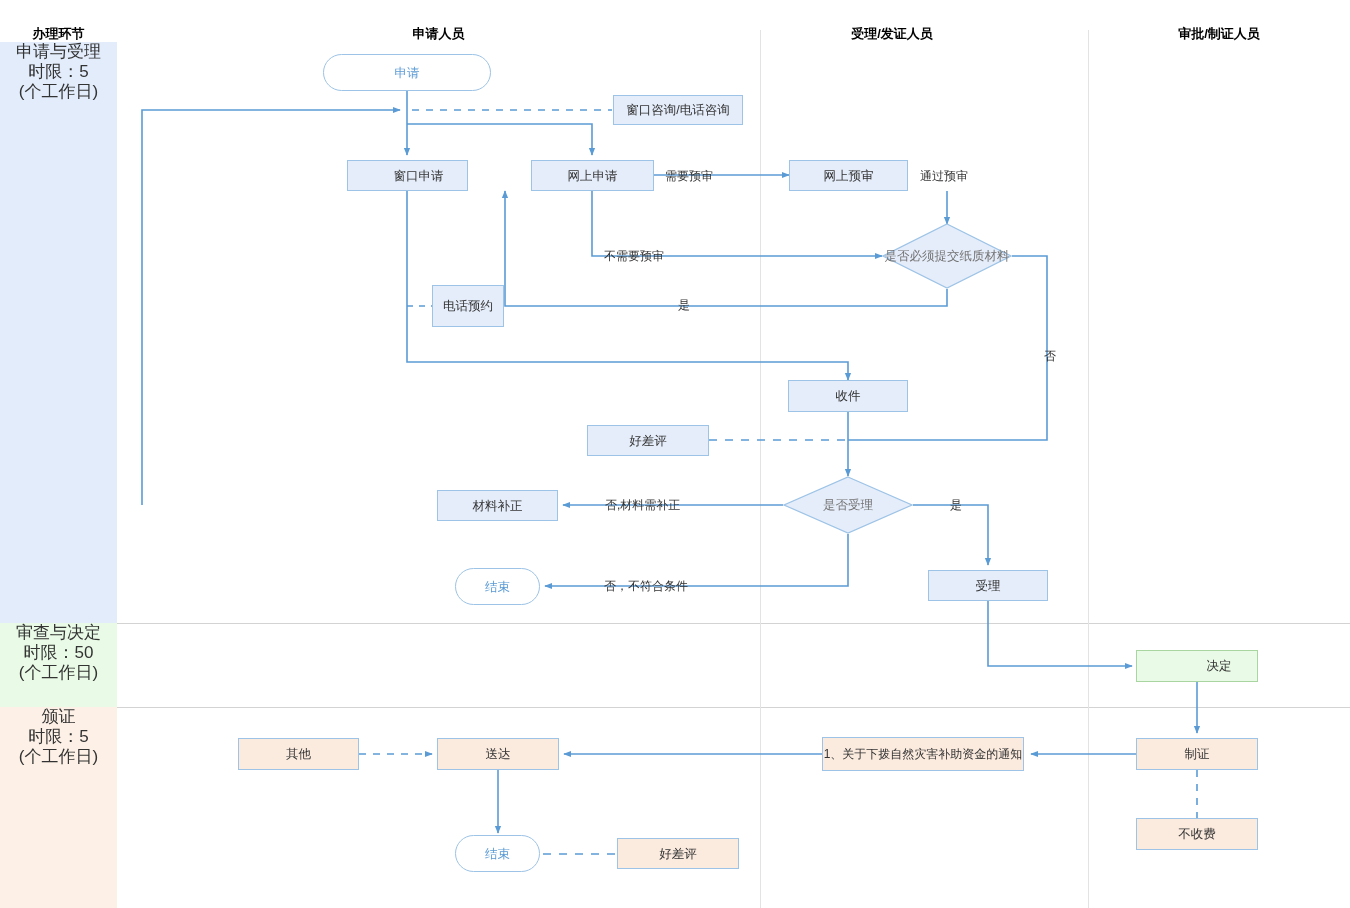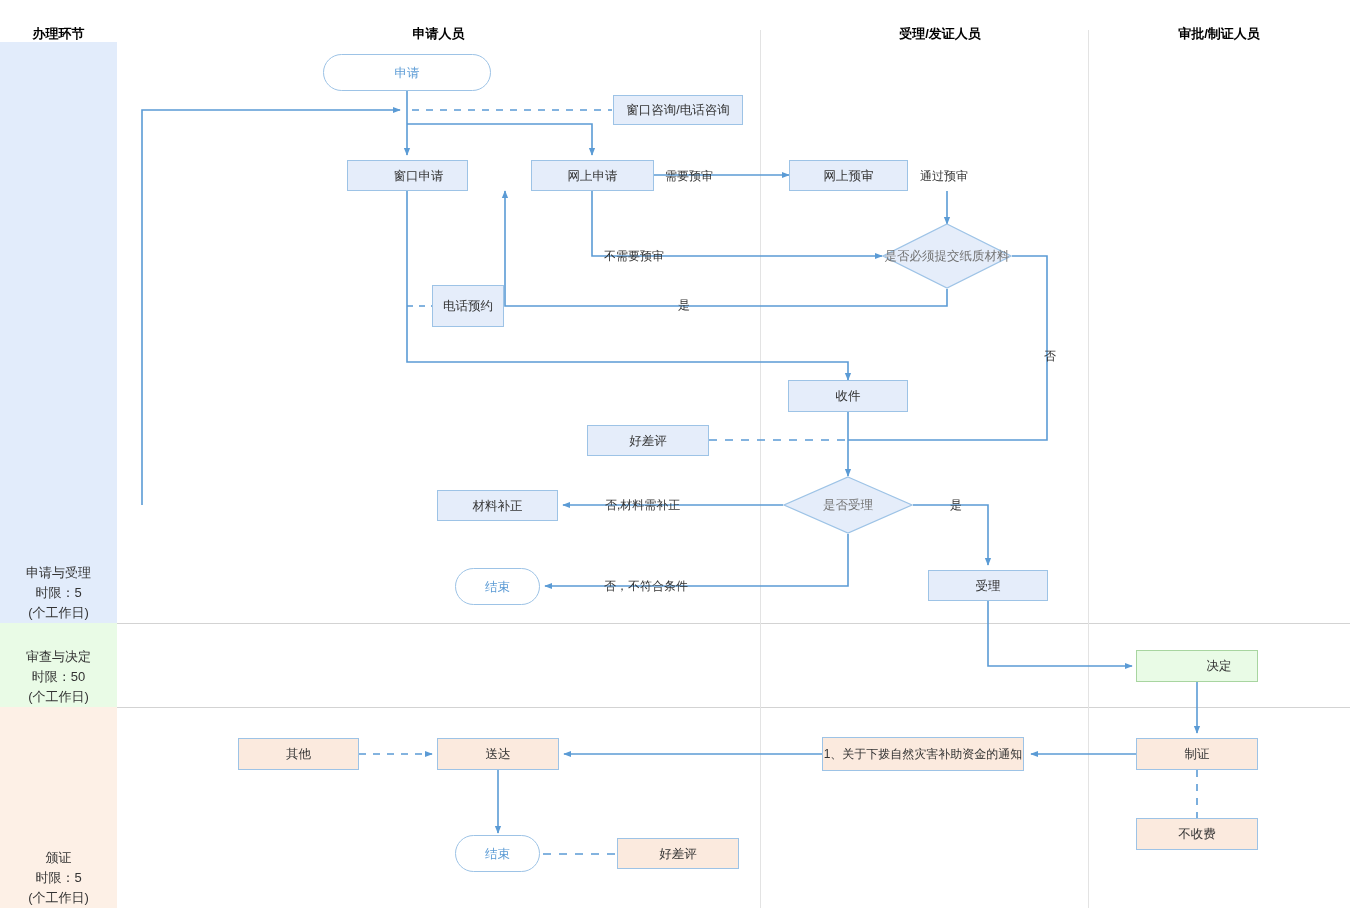--- a/index.html
+++ b/index.html
@@ -10,22 +10,22 @@
   
   .title{position:absolute;left:0;top:4px;width:1350px;text-align:center;
          font-size:13.5px;font-weight:bold;color:#000;letter-spacing:.2px;}
 
   
   .colhead{position:absolute;top:25px;font-size:13px;font-weight:bold;color:#000;
            text-align:center;}
 
   
   .lane{position:absolute;left:0;width:117px;box-sizing:border-box;
-        display:flex;align-items:flex-end;justify-content:center;text-align:center;
-        font-size:13px;color:#333;line-height:20px;}
+        display:flex;align-items:flex-start;justify-content:center;text-align:center;
+        font-size:17px;color:#333;line-height:20px;}
   .lane-1{top:42px;height:581px;background:#e2ecfb;}
   .lane-2{top:623px;height:84px;background:#e9fbe6;}
   .lane-3{top:707px;height:201px;background:#fdf0e6;}
 
   
   .hsep{position:absolute;left:117px;width:1233px;height:1px;background:#d3d3d3;}
 
   
   .vsep{position:absolute;top:30px;width:1px;background:#e3e3e3;}
 
@@ -53,21 +53,21 @@
   .elabel.vert{writing-mode:vertical-rl;}
 </style>
 </head>
 <body>
 
 <div id="stage">
 
 
   <div class="colhead" style="left:0;width:117px;">办理环节</div>
   <div class="colhead" style="left:117px;width:643px;">申请人员</div>
-  <div class="colhead" style="left:776px;width:328px;">受理/发证人员</div>
+  <div class="colhead" style="left:728px;width:328px;">受理/发证人员</div>
   <div class="colhead" style="left:1088px;width:262px;">审批/制证人员</div>
 
   <div class="lane lane-1">
     <div>
       <div>申请与受理</div>
       <div>时限：5</div>
       <div>(个工作日)</div>
     </div>
   </div>
   <div class="lane lane-2">

